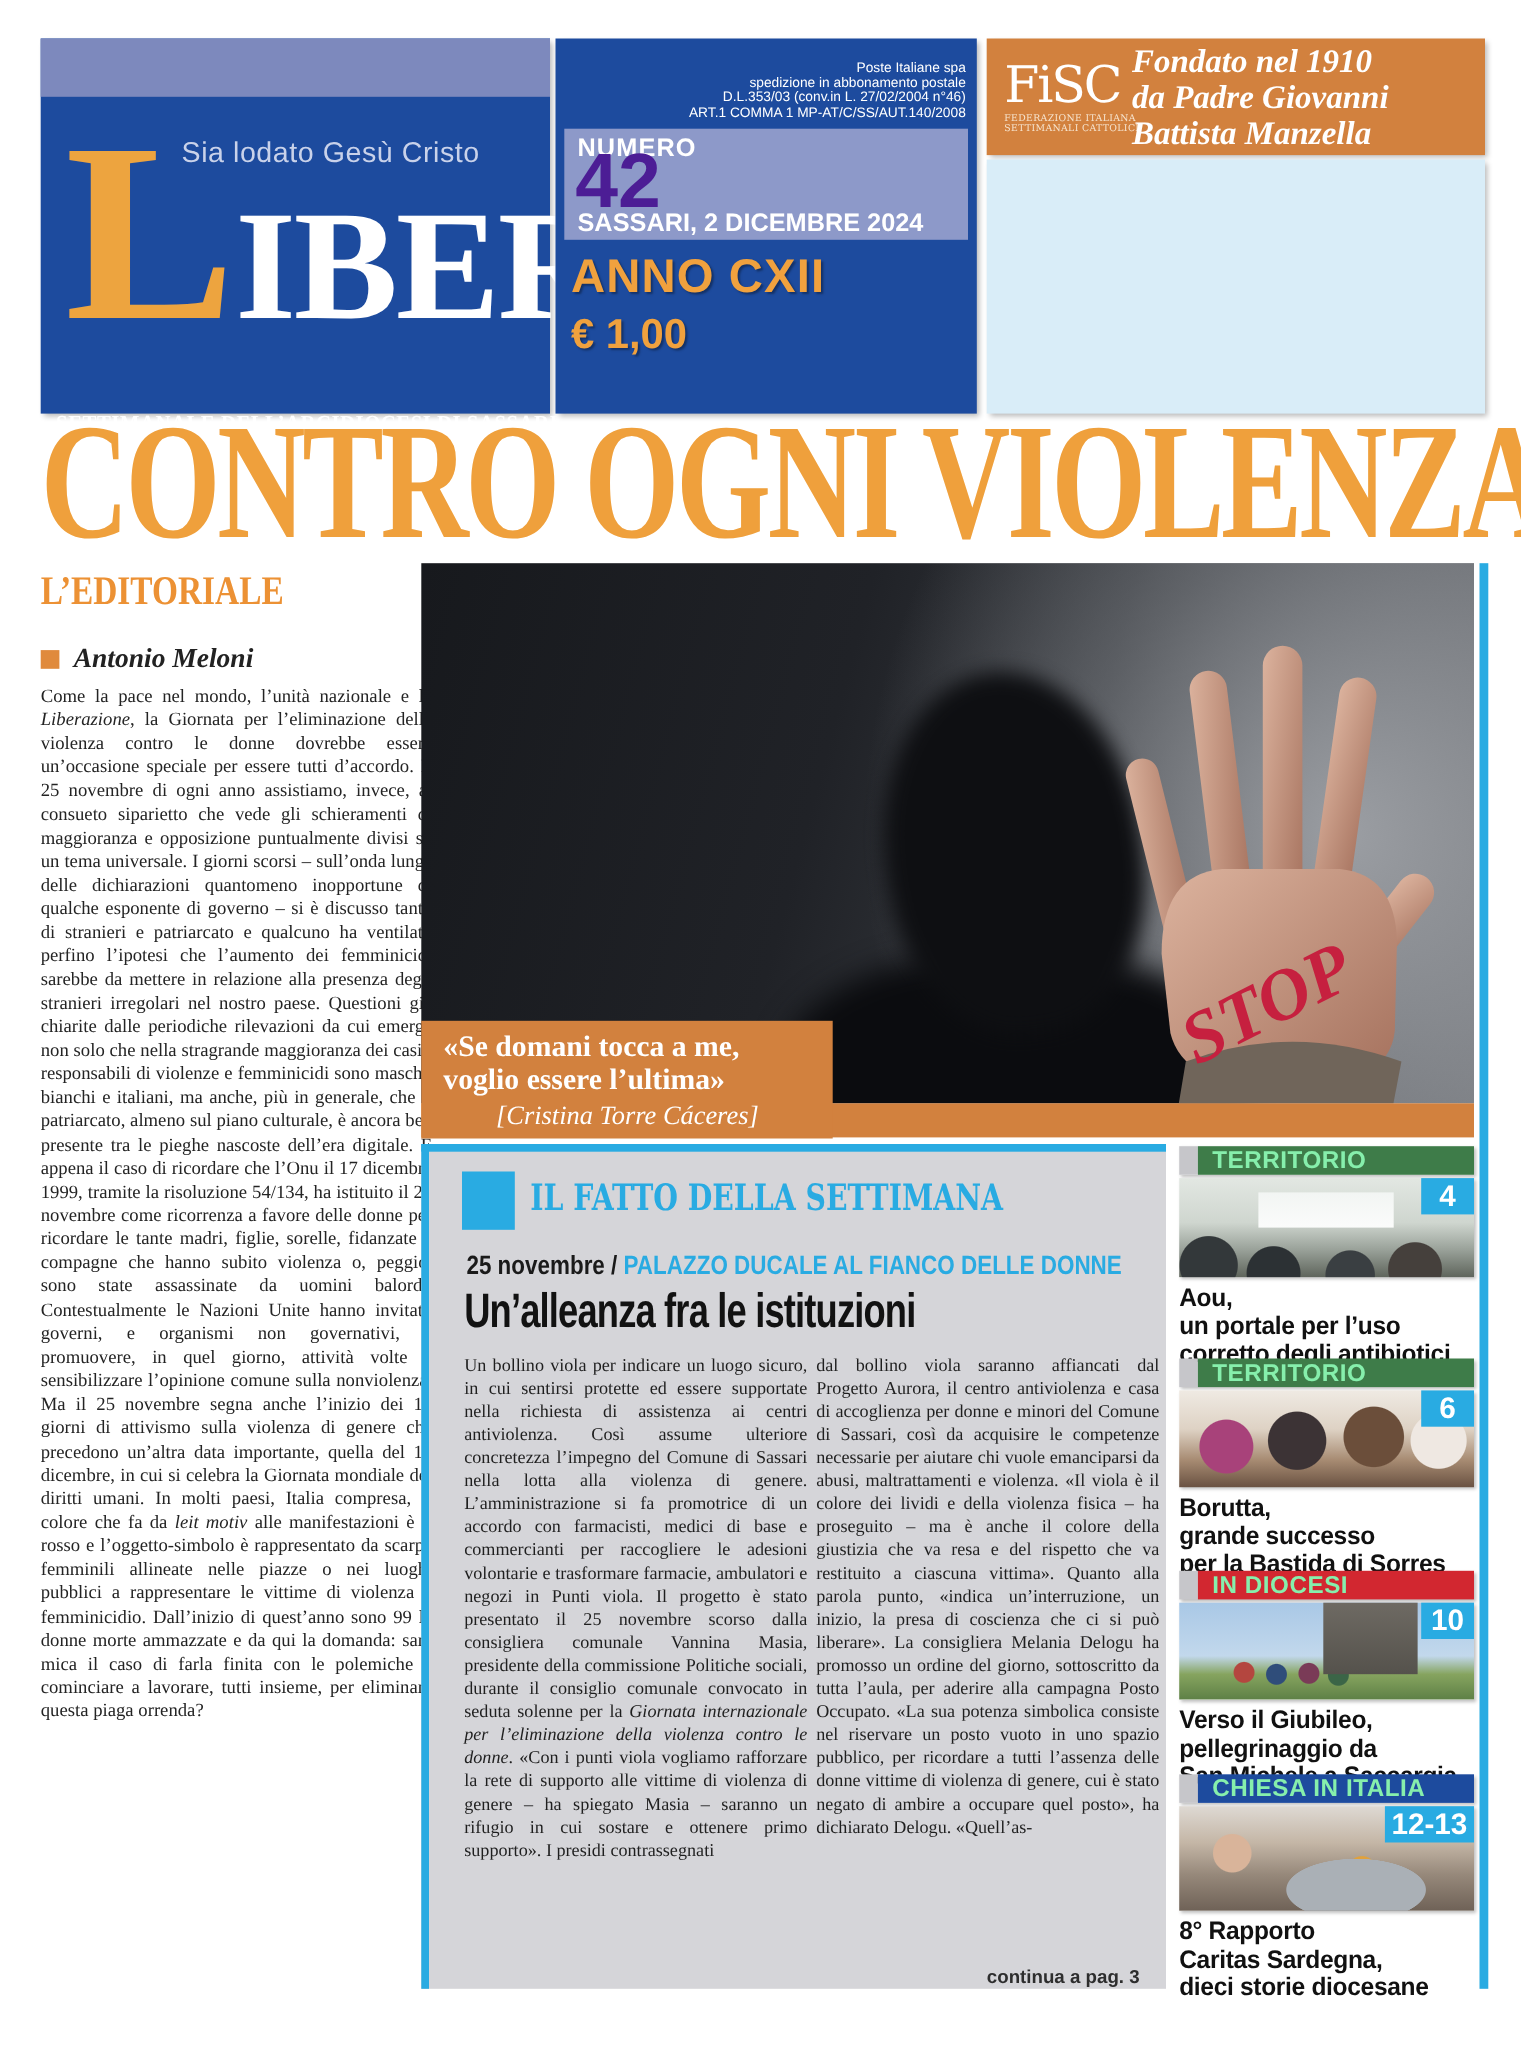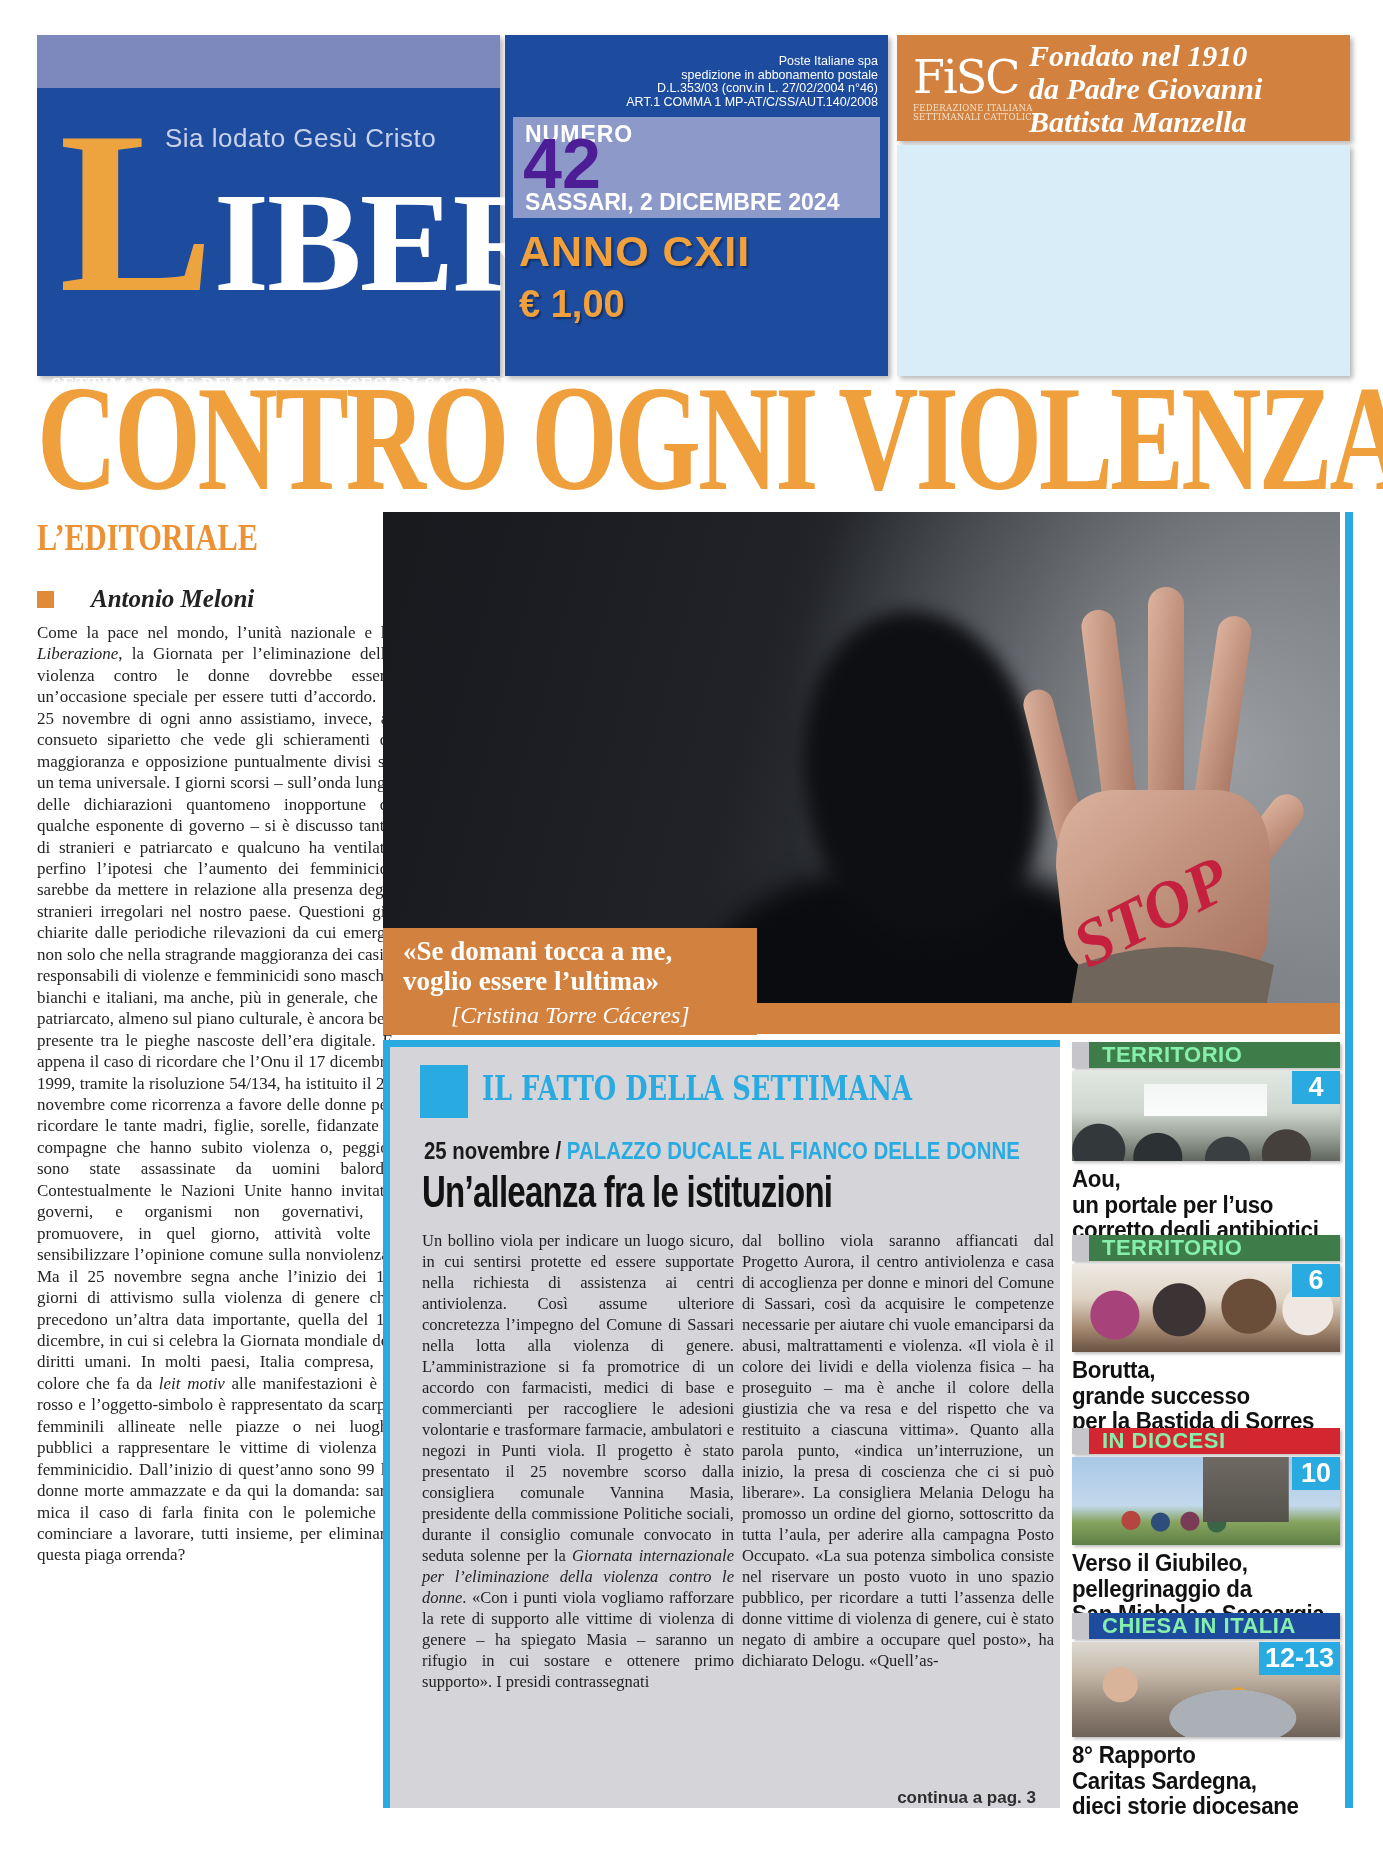--- a/index.html
+++ b/index.html
@@ -44,21 +44,21 @@
   #headline{position:absolute;left:37px;top:372px;white-space:nowrap;color:#efa03c;
         font-family:"Liberation Serif",serif;font-weight:bold;font-size:150px;line-height:132px;
         letter-spacing:-4px;transform:scaleX(.74);transform-origin:left top;}
 
   
   #edit-label{position:absolute;left:37px;top:516px;color:#ec9134;font-family:"Liberation Serif",serif;
         font-weight:bold;font-size:37px;transform:scaleX(.82);transform-origin:left top;white-space:nowrap;}
   #byline{position:absolute;left:37px;top:585px;display:flex;align-items:center;gap:13px;}
   #byline .sq{width:17px;height:17px;background:#e08a3c;flex:0 0 auto;}
   #byline .name{font-family:"Liberation Serif",serif;font-style:italic;font-weight:bold;
-        font-size:25px;color:#222;margin-left:24px;}
+        font-size:25px;color:#222;}
   #edit-body{position:absolute;left:37px;top:622px;width:356px;font-family:"Liberation Serif",serif;
         font-size:17px;line-height:21.45px;text-align:justify;color:#242424;hyphens:auto;}
 
   
   #main-photo{position:absolute;left:383px;top:512px;width:957px;height:491px;overflow:hidden;
         background:
           radial-gradient(ellipse 440px 500px at 88% 50%, rgba(160,163,168,.9) 0%, rgba(120,123,128,.6) 55%, rgba(0,0,0,0) 100%),
           linear-gradient(105deg,#17191d 0%,#202227 38%,#34373c 60%,#6b6e73 83%,#8d9095 100%);}
   .head-sil{position:absolute;left:44%;top:20%;width:235px;height:330px;background:#0e0f12;
         border-radius:50% 50% 46% 46%;filter:blur(9px);transform:rotate(-8deg);}

